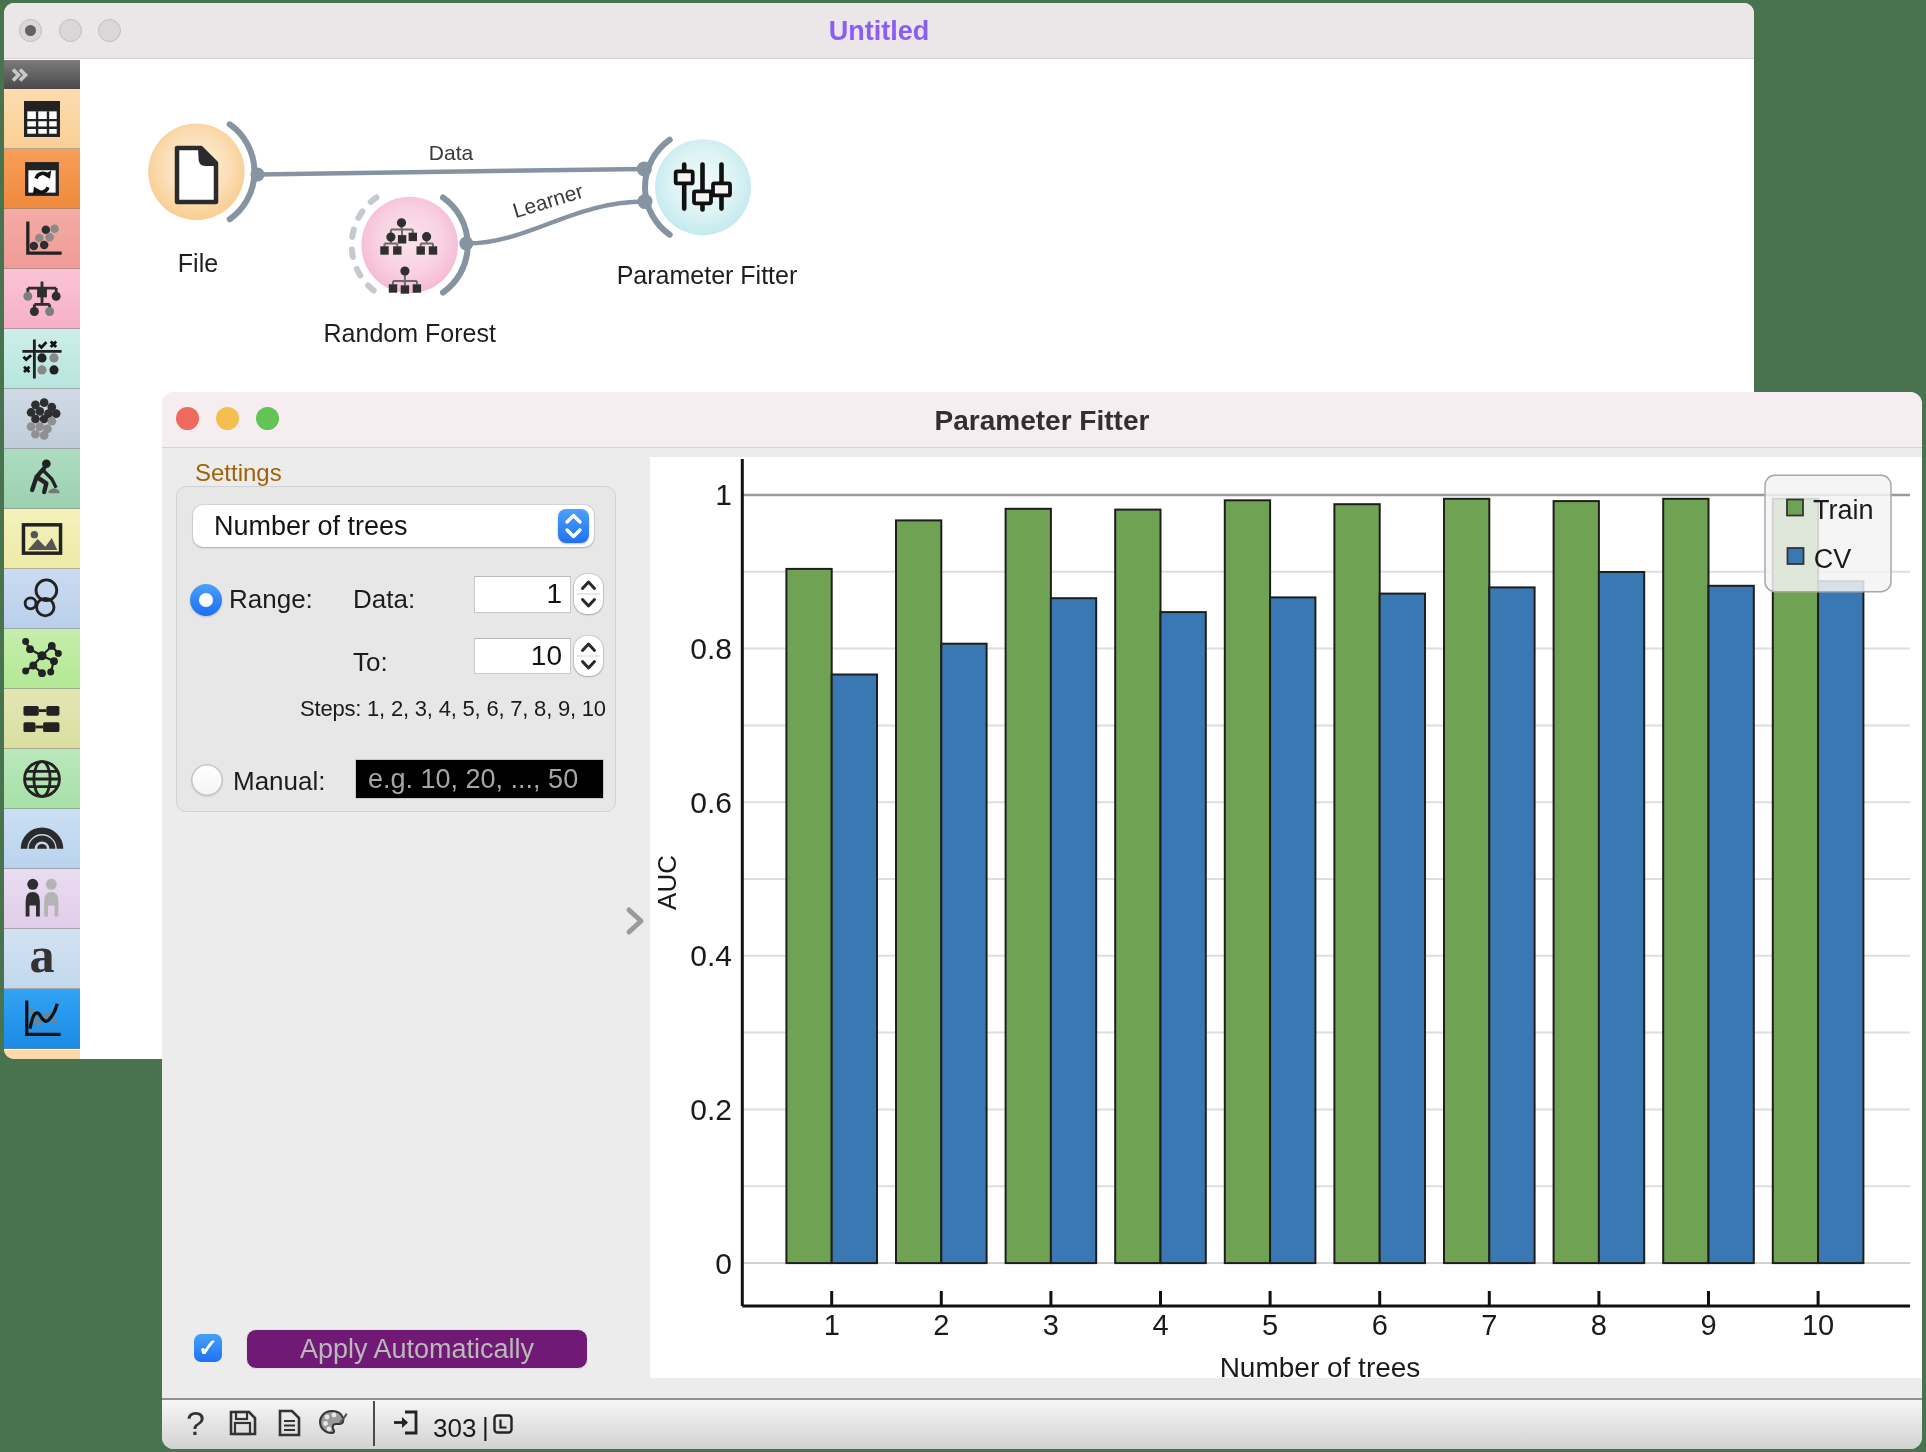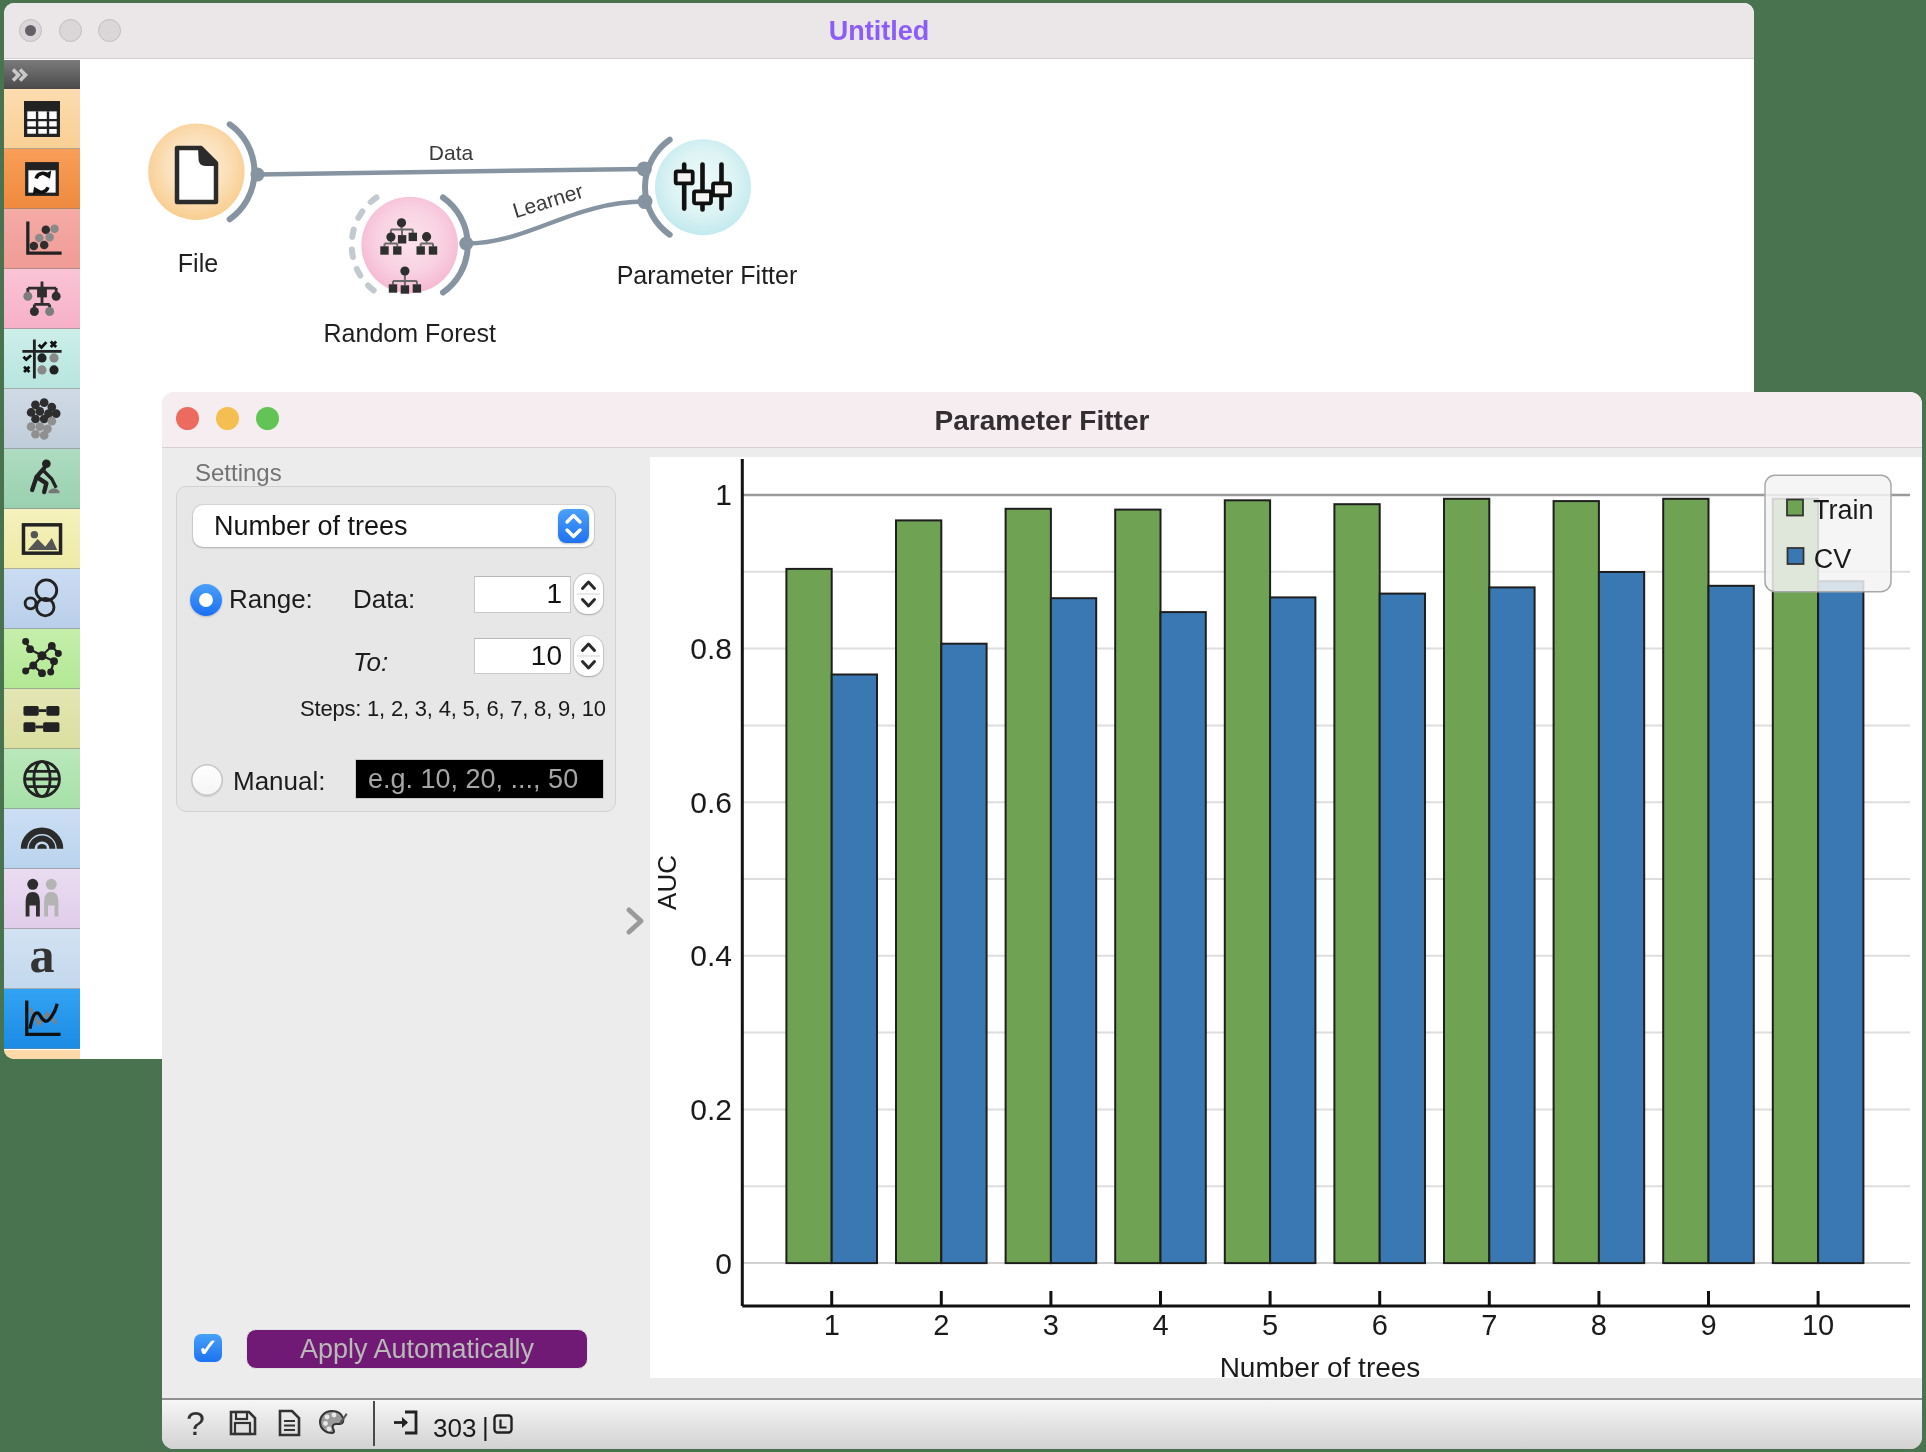--- a/index.html
+++ b/index.html
@@ -42,21 +42,21 @@
     
   }
   #dlg-titlebar {
     left:0; top:0; width:100%; height:56px;
     background:#f6edf1; border-bottom:1px solid #d8d0d4;
   }
   #dlg-title {
     width:100%; top:13px; text-align:center;
     font-size:28px; font-weight:bold; color:#322e32;
   }
-  #settings-label { left:33px; top:67px; font-size:24px; color:#737373; }
+  #settings-label { left:33px; top:67px; font-size:24px; color:#a16207; }
   #groupbox {
     left:14px; top:94px; width:440px; height:326px;
     background:#e7e7e7; border:1px solid #d2d2d2; border-radius:10px;
   }
   #dropdown {
     left:31px; top:113px; width:401px; height:42px;
     background:#ffffff; border-radius:10px;
     box-shadow:0 0 0 1px rgba(0,0,0,0.08), 0 1px 2px rgba(0,0,0,0.18);
     font-size:27px; color:#151515; line-height:42px; padding-left:21px;
   }
@@ -396,21 +396,21 @@
   <div class="abs lbl" style="left:67px; top:192px;">Range:</div>
   <div class="abs lbl" style="left:191px; top:192px;">Data:</div>
   <div class="abs numfield" style="left:312px; top:184px; width:97px; height:37px; line-height:34px;">1</div>
   <div class="abs stepper" style="left:412px; top:182px;">
     <svg width="29" height="40" viewBox="0 0 29 40">
       <line x1="3" y1="20" x2="26" y2="20" stroke="#e2e2e2" stroke-width="1.5"></line>
       <path d="M 8.5 14.5 L 14.5 8 L 20.5 14.5" fill="none" stroke="#2a2a2a" stroke-width="3" stroke-linecap="round" stroke-linejoin="round"></path>
       <path d="M 8.5 25.5 L 14.5 32 L 20.5 25.5" fill="none" stroke="#2a2a2a" stroke-width="3" stroke-linecap="round" stroke-linejoin="round"></path>
     </svg>
   </div>
-  <div class="abs lbl" style="left:191px; top:255px;font-style:italic;">To:</div>
+  <div class="abs lbl" style="left:191px; top:255px;">To:</div>
   <div class="abs numfield" style="left:312px; top:246px; width:97px; height:36px; line-height:33px;">10</div>
   <div class="abs stepper" style="left:412px; top:244px;">
     <svg width="29" height="40" viewBox="0 0 29 40">
       <line x1="3" y1="20" x2="26" y2="20" stroke="#e2e2e2" stroke-width="1.5"></line>
       <path d="M 8.5 14.5 L 14.5 8 L 20.5 14.5" fill="none" stroke="#2a2a2a" stroke-width="3" stroke-linecap="round" stroke-linejoin="round"></path>
       <path d="M 8.5 25.5 L 14.5 32 L 20.5 25.5" fill="none" stroke="#2a2a2a" stroke-width="3" stroke-linecap="round" stroke-linejoin="round"></path>
     </svg>
   </div>
   <div id="steps-note" class="abs">Steps: 1, 2, 3, 4, 5, 6, 7, 8, 9, 10</div>
 

